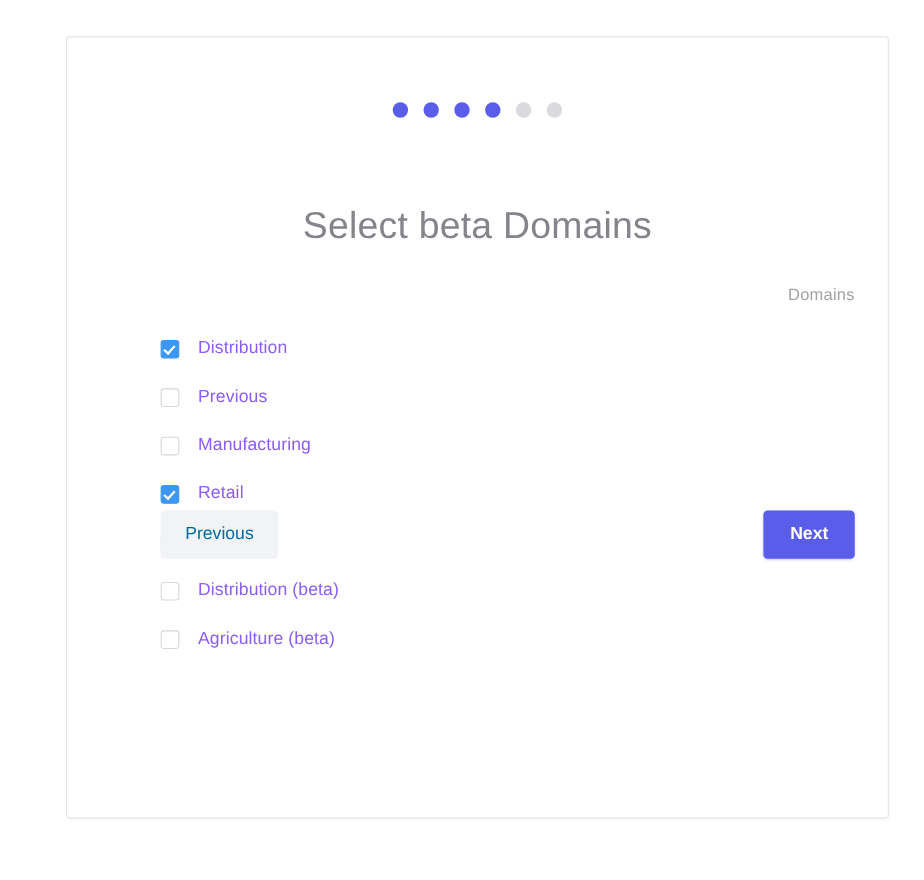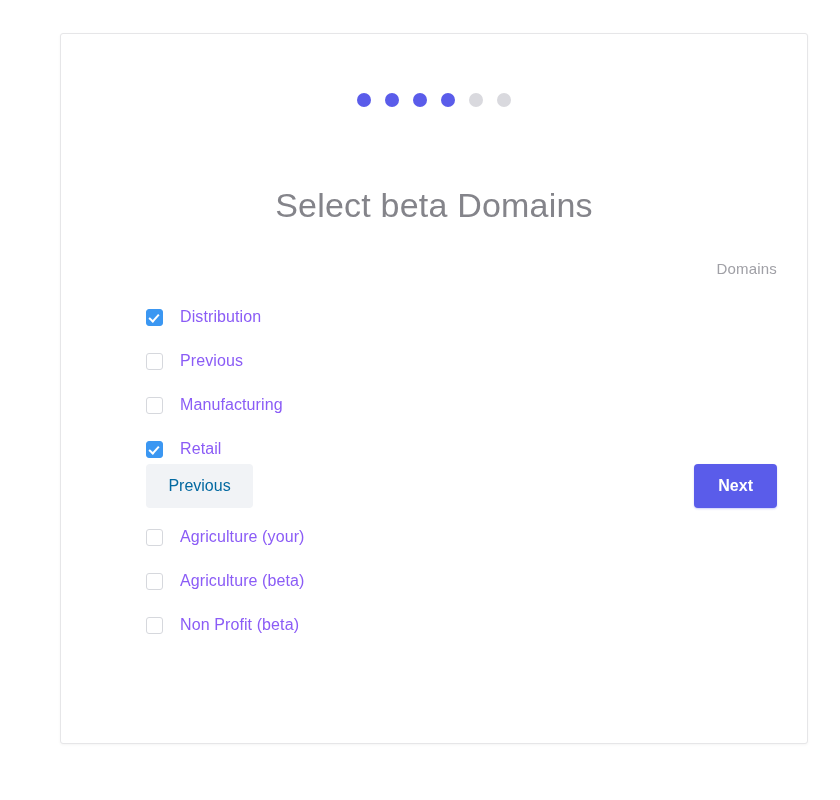--- a/index.html
+++ b/index.html
@@ -217,29 +217,25 @@
               <span class="tick"></span>
             </span>
             <span class="option-label">Retail</span>
           </li>
           <li class="option-row">
             <span class="checkbox"></span>
             <span class="option-label">Services</span>
           </li>
           <li class="option-row">
             <span class="checkbox"></span>
-            <span class="option-label">Agriculture (your)</span>
+            <span class="option-label">Distribution (beta)</span>
           </li>
           <li class="option-row">
             <span class="checkbox"></span>
             <span class="option-label">Agriculture (beta)</span>
-          </li>
-          <li class="option-row">
-            <span class="checkbox"></span>
-            <span class="option-label">Non Profit (beta)</span>
           </li>
         </ul>
     </div>
 
     <div class="form-footer">
       <button class="btn btn-previous" style="background: rgb(241, 243, 246);">Previous</button>
       <button class="btn btn-next" style="background: rgb(90, 92, 234);">Next</button>
     </div>
 
   </div>

